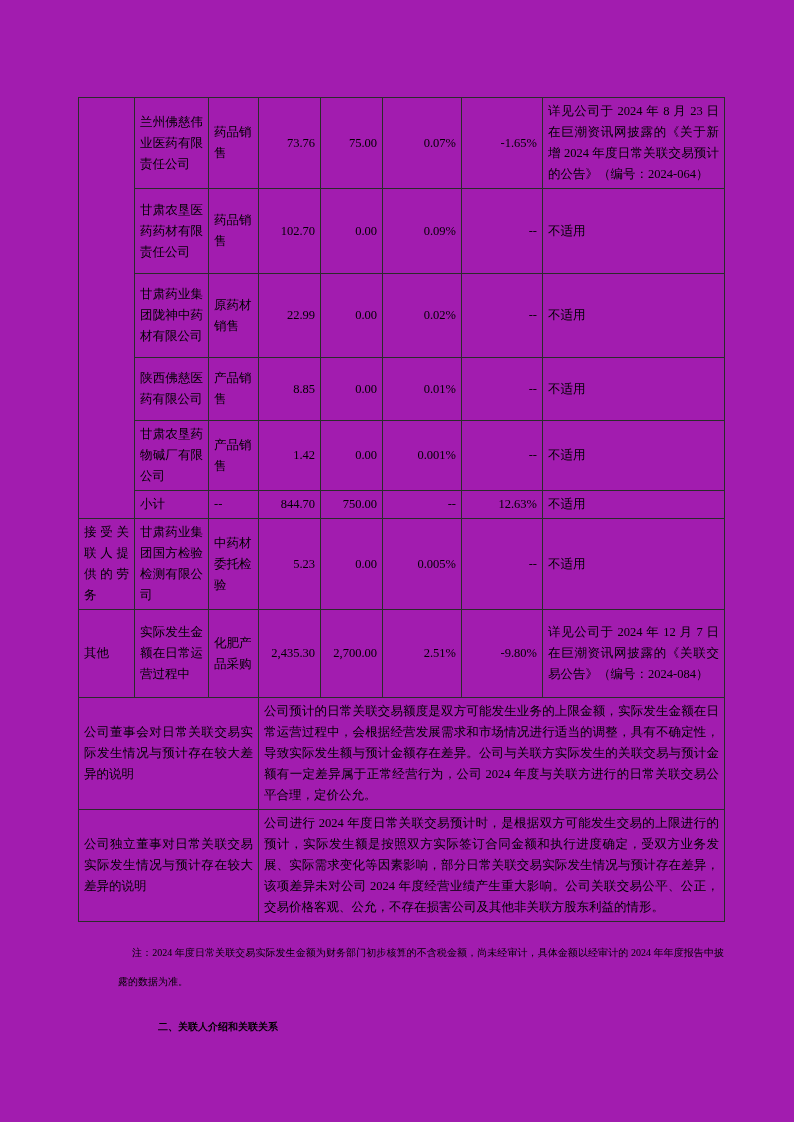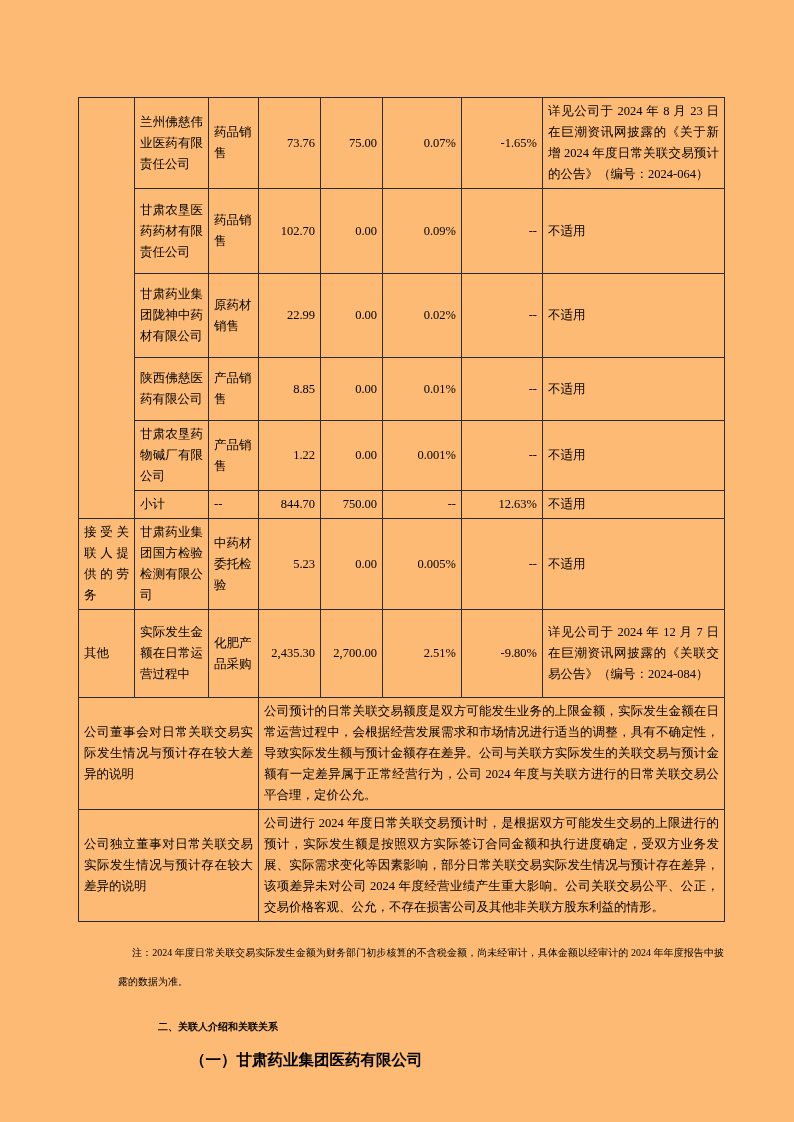--- a/index.html
+++ b/index.html
@@ -8,21 +8,21 @@
     background: #ffffff;
     color: #000000;
     font-family: "Liberation Serif", "DejaVu Serif", serif;
   }
   .page {
     position: relative;
     width: 794px;
     height: 1122px;
     box-sizing: border-box;
     padding: 97px 66px 0 78px;
-    background: #fdba74;
+    background: #a21caf;
     overflow: hidden;
   }
   table.rpt {
     border-collapse: collapse;
     table-layout: fixed;
     width: 646px;
   }
   table.rpt td {
     border: 1px solid #2b2b2b;
     vertical-align: middle;
@@ -132,21 +132,21 @@
         <td class="type">产品销售</td>
         <td class="num">8.85</td>
         <td class="num">0.00</td>
         <td class="num">0.01%</td>
         <td class="num">--</td>
         <td class="note-cell">不适用</td>
       </tr>
       <tr class="hr5">
         <td class="party">甘肃农垦药物碱厂有限公司</td>
         <td class="type">产品销售</td>
-        <td class="num">1.22</td>
+        <td class="num">1.42</td>
         <td class="num">0.00</td>
         <td class="num">0.001%</td>
         <td class="num">--</td>
         <td class="note-cell">不适用</td>
       </tr>
       <tr class="hr6">
         <td class="party">小计</td>
         <td class="type">--</td>
         <td class="num">844.70</td>
         <td class="num">750.00</td>
@@ -182,15 +182,14 @@
         <td class="label" colspan="3">公司独立董事对日常关联交易实际发生情况与预计存在较大差异的说明</td>
         <td class="expl" colspan="5">公司进行 2024 年度日常关联交易预计时，是根据双方可能发生交易的上限进行的预计，实际发生额是按照双方实际签订合同金额和执行进度确定，受双方业务发展、实际需求变化等因素影响，部分日常关联交易实际发生情况与预计存在差异，该项差异未对公司 2024 年度经营业绩产生重大影响。公司关联交易公平、公正，交易价格客观、公允，不存在损害公司及其他非关联方股东利益的情形。</td>
       </tr>
     </tbody>
   </table>
 
   <p class="footnote">注：2024 年度日常关联交易实际发生金额为财务部门初步核算的不含税金额，尚未经审计，具体金额以经审计的 2024 年年度报告中披露的数据为准。</p>
 
   <div class="h-section">二、关联人介绍和关联关系</div>
 
-  <div class="h-sub">（一）甘肃药业集团医药有限公司</div>
 
 </div>
 
 </body></html>

